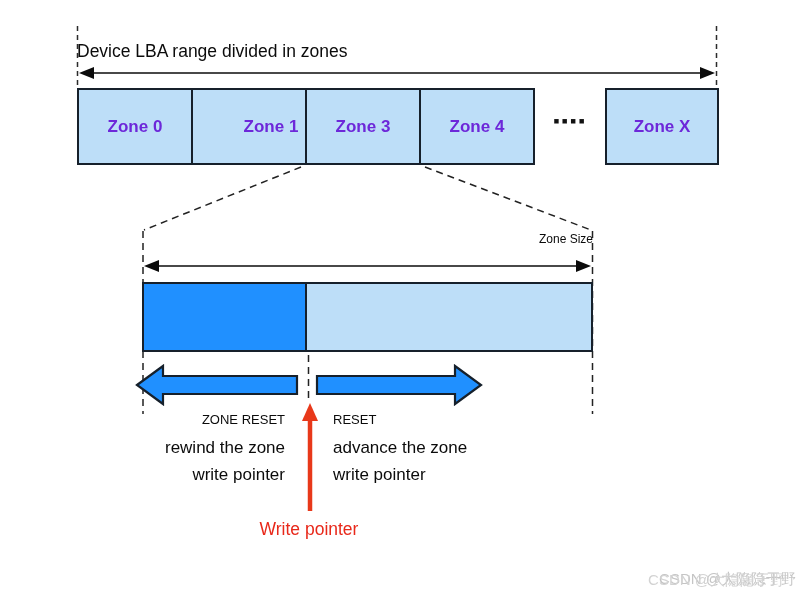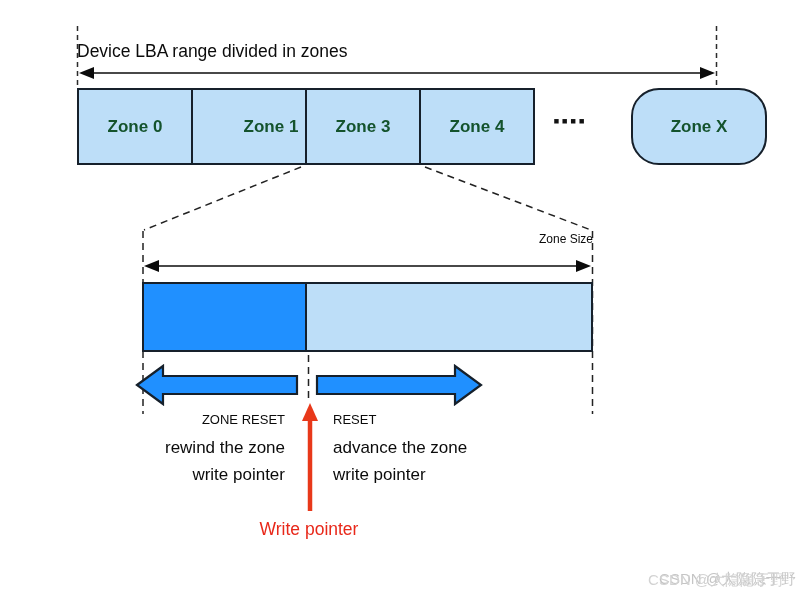--- a/index.html
+++ b/index.html
@@ -15,27 +15,27 @@
   .diagram-title {
     position: absolute; left: 77px; top: 41px; width: 639px;
     font-size: 17.5px; color: #0b0b0b;
   }
 
   .zone-box {
     position: absolute; top: 88px; height: 77px;
     background: #BDDEF8; border: 2px solid #16202B;
     box-sizing: border-box;
     display: flex; align-items: center; justify-content: center;
-    font-weight: bold; font-size: 17px; color: #14532d;
+    font-weight: bold; font-size: 17px; color: #6d28d9;
   }
   .zb0 { left: 77px;  width: 116px; }
   .zb1 { left: 191px; width: 116px; padding-left: 44px; }
   .zb2 { left: 305px; width: 116px; text-align: right; }
   .zb3 { left: 419px; width: 116px; }
-  .zbx { left: 631px; width: 136px; border-radius: 28px; }
+  .zbx { left: 605px; width: 114px; }
   .zone-dots {
     position: absolute; left: 538px; top: 111px; width: 64px;
     text-align: center; font-size: 18px; letter-spacing: 2px; color: #111;
   }
 
   .zone-size-label {
     position: absolute; left: 143px; top: 232px; width: 450px;
     text-align: right; font-size: 12px; color: #0b0b0b;
   }
 

